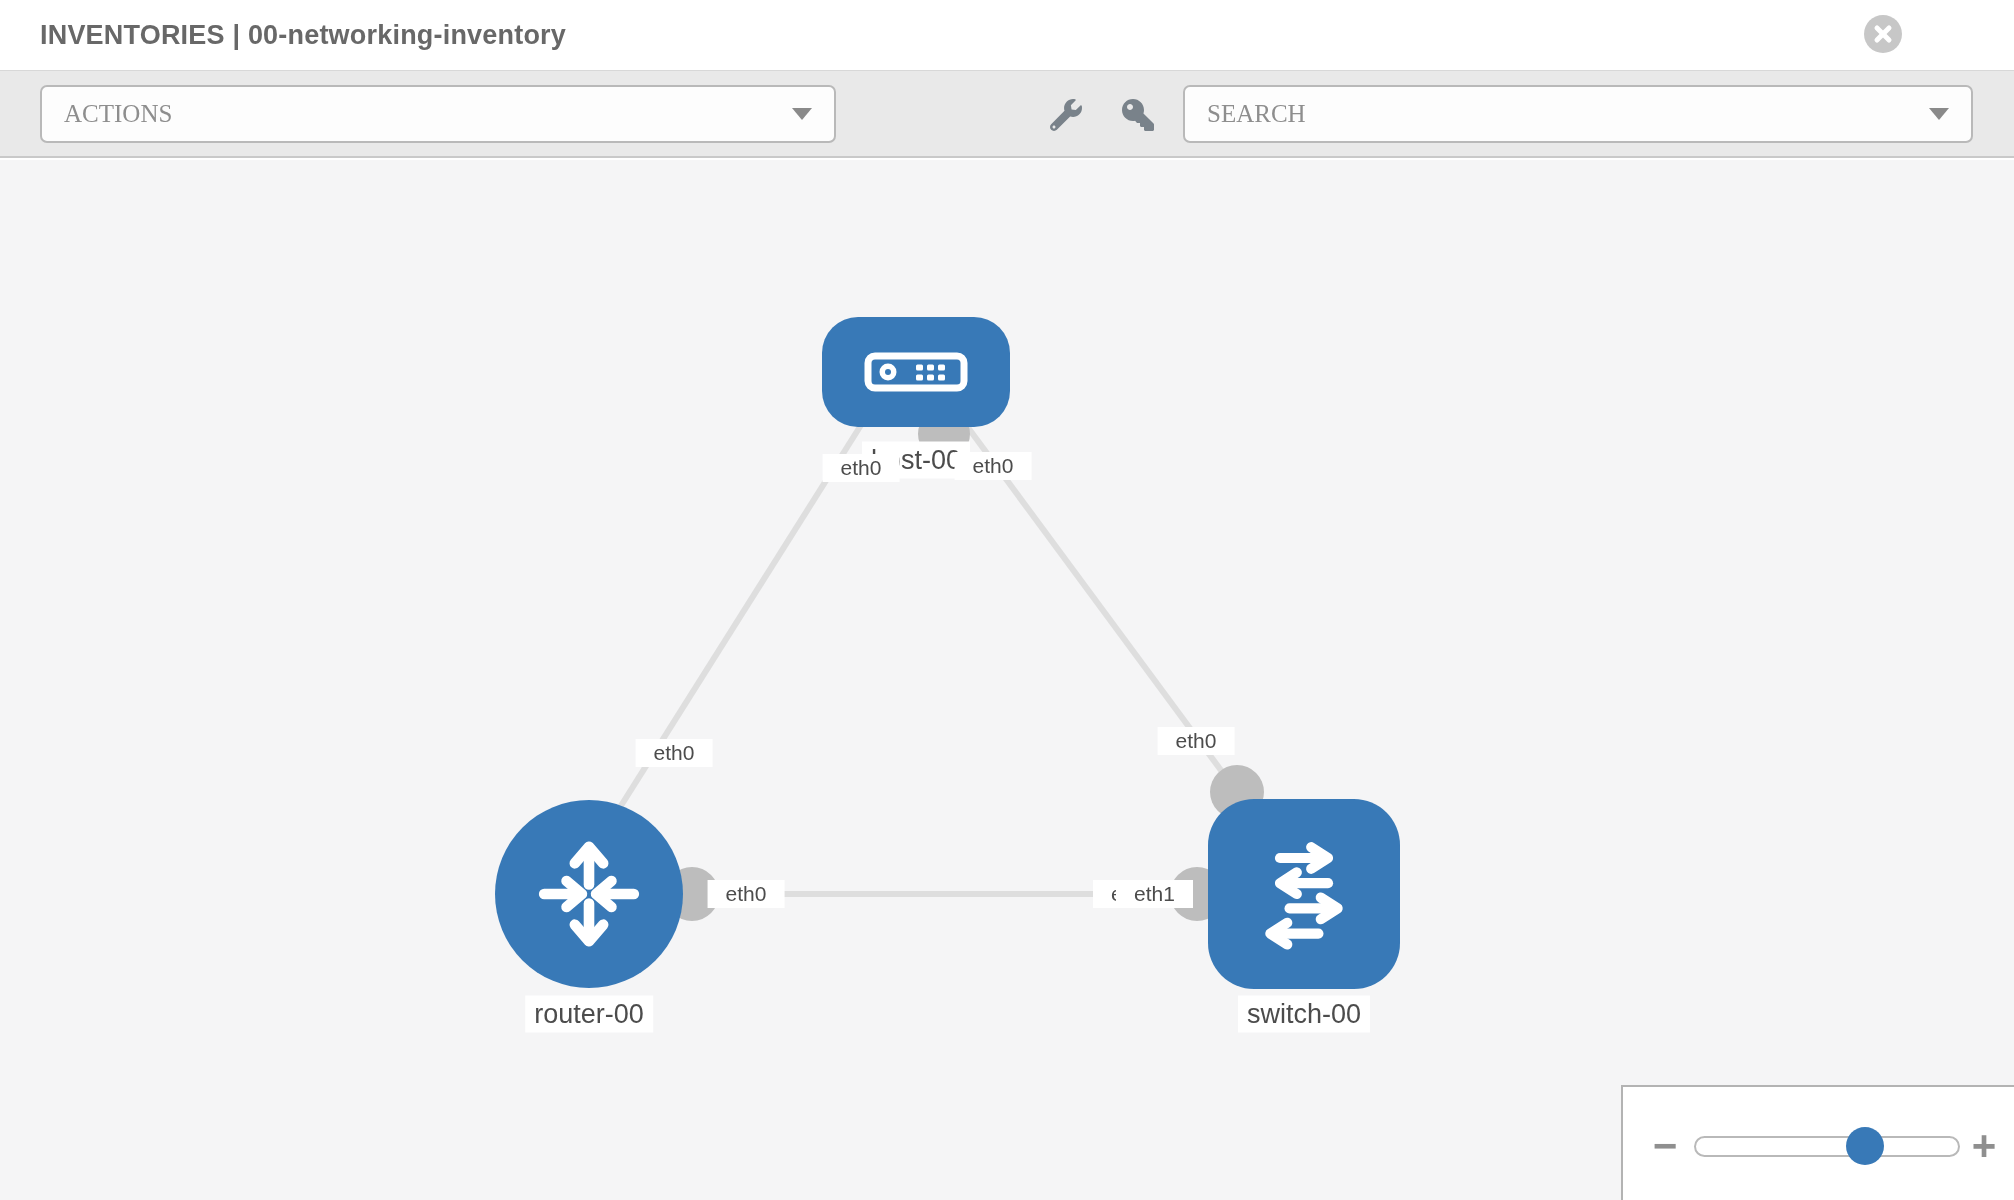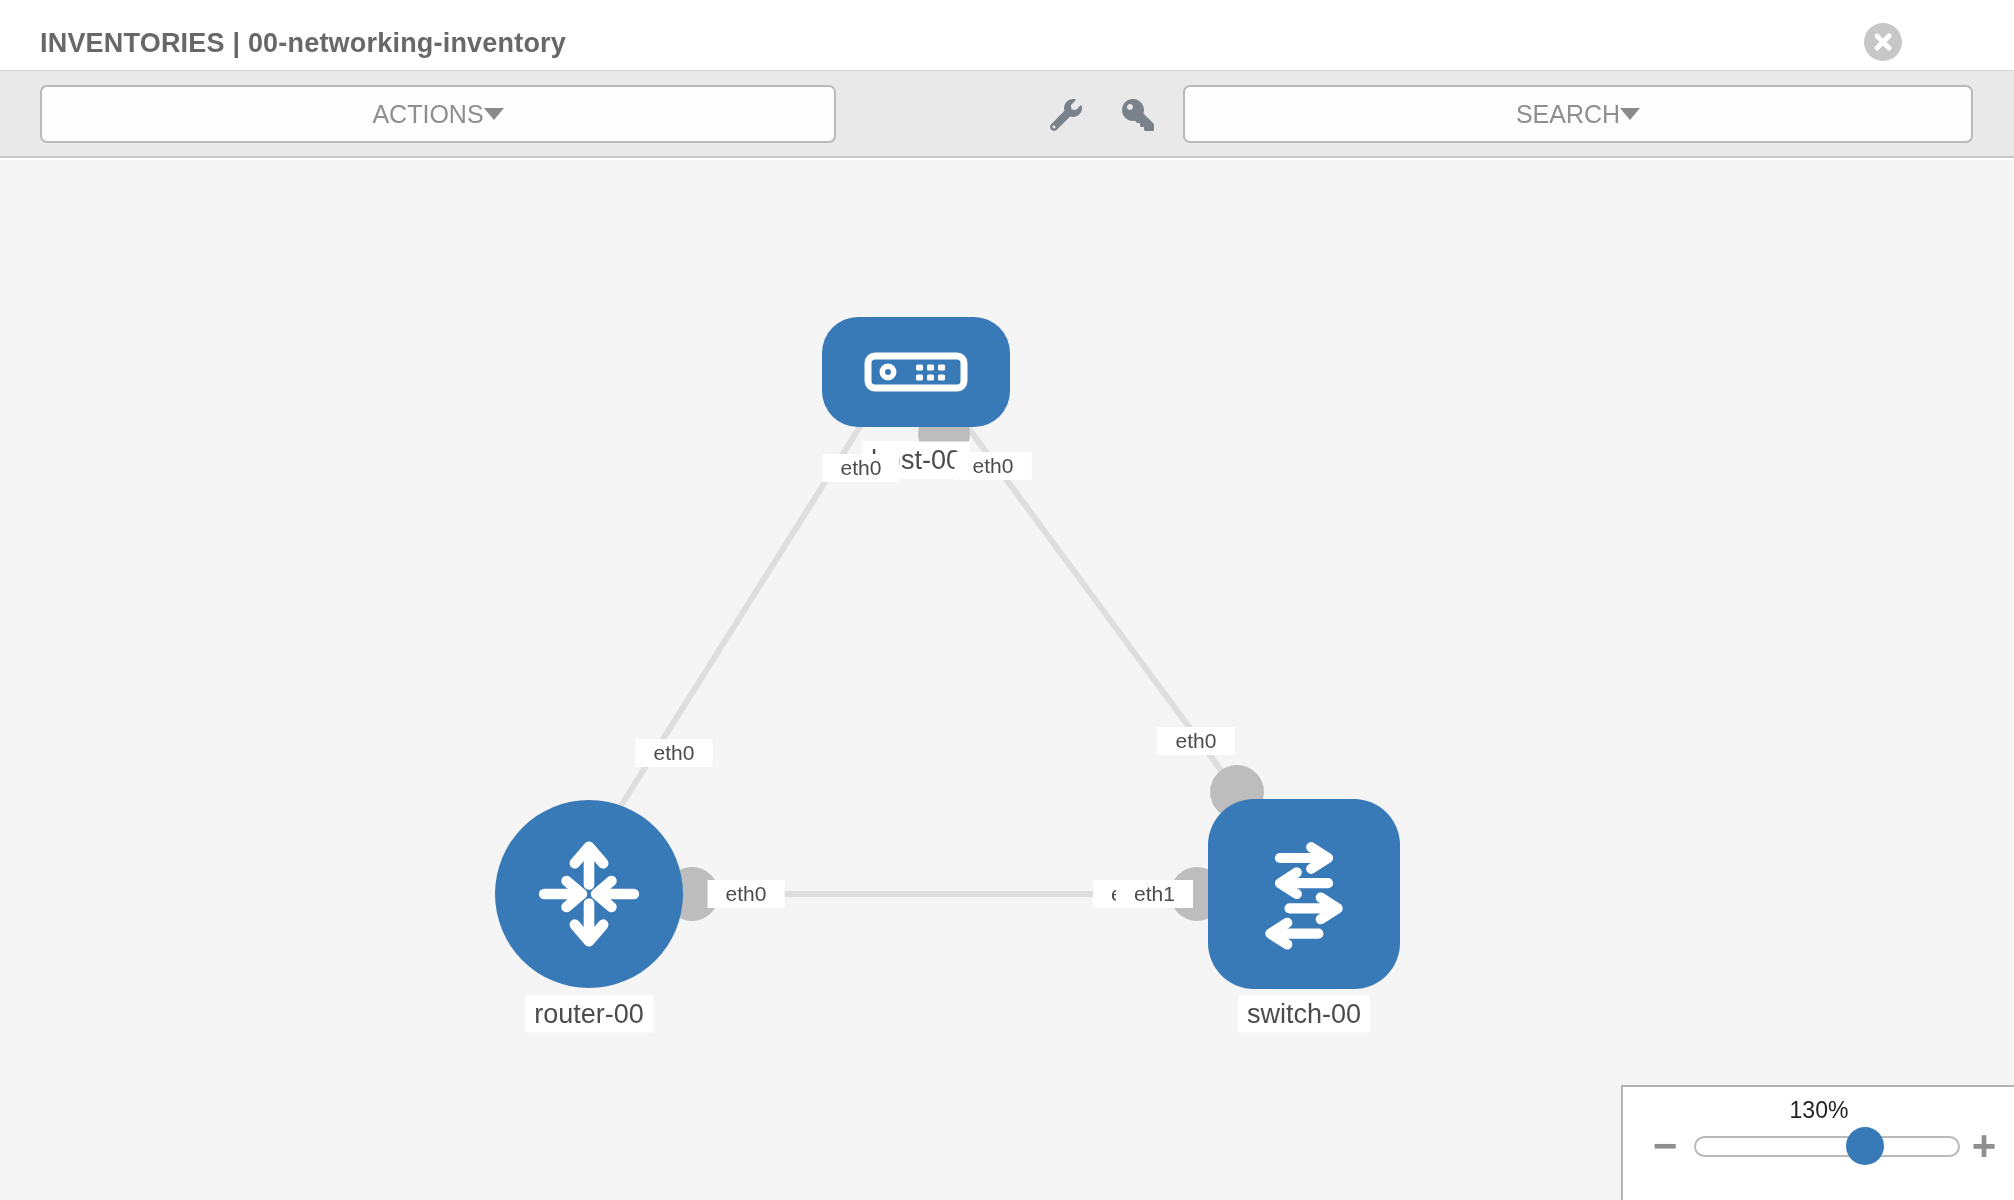--- a/index.html
+++ b/index.html
@@ -5,32 +5,32 @@
   :root{
     --node-blue:#3879b7;
     --dot-gray:#bdbdbd;
     --link-gray:#dedede;
   }
   *{margin:0;padding:0;box-sizing:border-box;}
   html,body{width:2014px;height:1200px;overflow:hidden;background:#fff;
     font-family:"Liberation Sans",sans-serif;}
 
   
-  .hdr{position:absolute;left:0;top:8px;width:1936px;height:70px;background:#fff;}
+  .hdr{position:absolute;left:0;top:0;width:1936px;height:70px;background:#fff;}
   .hdr-title{position:absolute;left:40px;top:50%;transform:translateY(-50%);
     font-size:27px;font-weight:700;color:#686868;letter-spacing:.2px;}
   .close-btn{position:absolute;right:34px;top:15px;width:38px;height:38px;border-radius:50%;
     background:#c7c7c7;display:flex;align-items:center;justify-content:center;cursor:pointer;}
 
   
   .tbar{position:absolute;left:0;top:70px;width:2014px;height:88px;background:#e9e9e9;
     border-top:1px solid #d8d8d8;border-bottom:2px solid #c9c9c9;}
   .dd{position:absolute;top:14px;height:58px;background:#fdfdfd;border:2px solid #b9b9b9;
-    border-radius:7px;display:flex;align-items:center;justify-content:center;
-    padding:0 22px;color:#8e8e8e;font-size:25px;cursor:pointer;}
+    border-radius:7px;display:flex;align-items:center;justify-content:space-between;
+    padding:0 22px;color:#8e8e8e;font-size:25px;cursor:pointer;font-family:Liberation Serif, serif;}
   .dd-actions{left:40px;width:796px;}
   .dd-search{left:1183px;width:790px;}
   .caret{width:0;height:0;border-left:10px solid transparent;border-right:10px solid transparent;
     border-top:12px solid #8a8a8a;}
   .tool-ico{position:absolute;top:26px;width:36px;height:36px;cursor:pointer;
     display:flex;align-items:center;justify-content:center;}
   .tool-ico svg{fill:#79828a;}
   .ico-wrench{left:1048px;}
   .ico-key{left:1120px;}
 
@@ -159,19 +159,18 @@
 
   <span class="lbl if-lbl" style="left:861px;top:308px;">eth0</span>
   <span class="lbl if-lbl" style="left:993px;top:306px;">eth0</span>
   <span class="lbl if-lbl" style="left:674px;top:593px;">eth0</span>
   <span class="lbl if-lbl" style="left:1196px;top:581px;">eth0</span>
   <span class="lbl if-lbl" style="left:746px;top:734px;">eth0</span>
   <span class="lbl if-lbl anchored" style="left:1093px;top:734px;z-index:4;">eth0</span>
   <span class="lbl if-lbl anchored" style="left:1116px;top:734px;z-index:5;">eth1</span>
 
   <div class="zoom-panel">
-    <div class="zoom-level">130%</div>
     <span class="zoom-sign zoom-minus">−</span>
     <div class="zoom-track"></div>
     <div class="zoom-thumb"></div>
     <span class="zoom-sign zoom-plus">+</span>
   </div>
 </div>
 
 </body></html>

